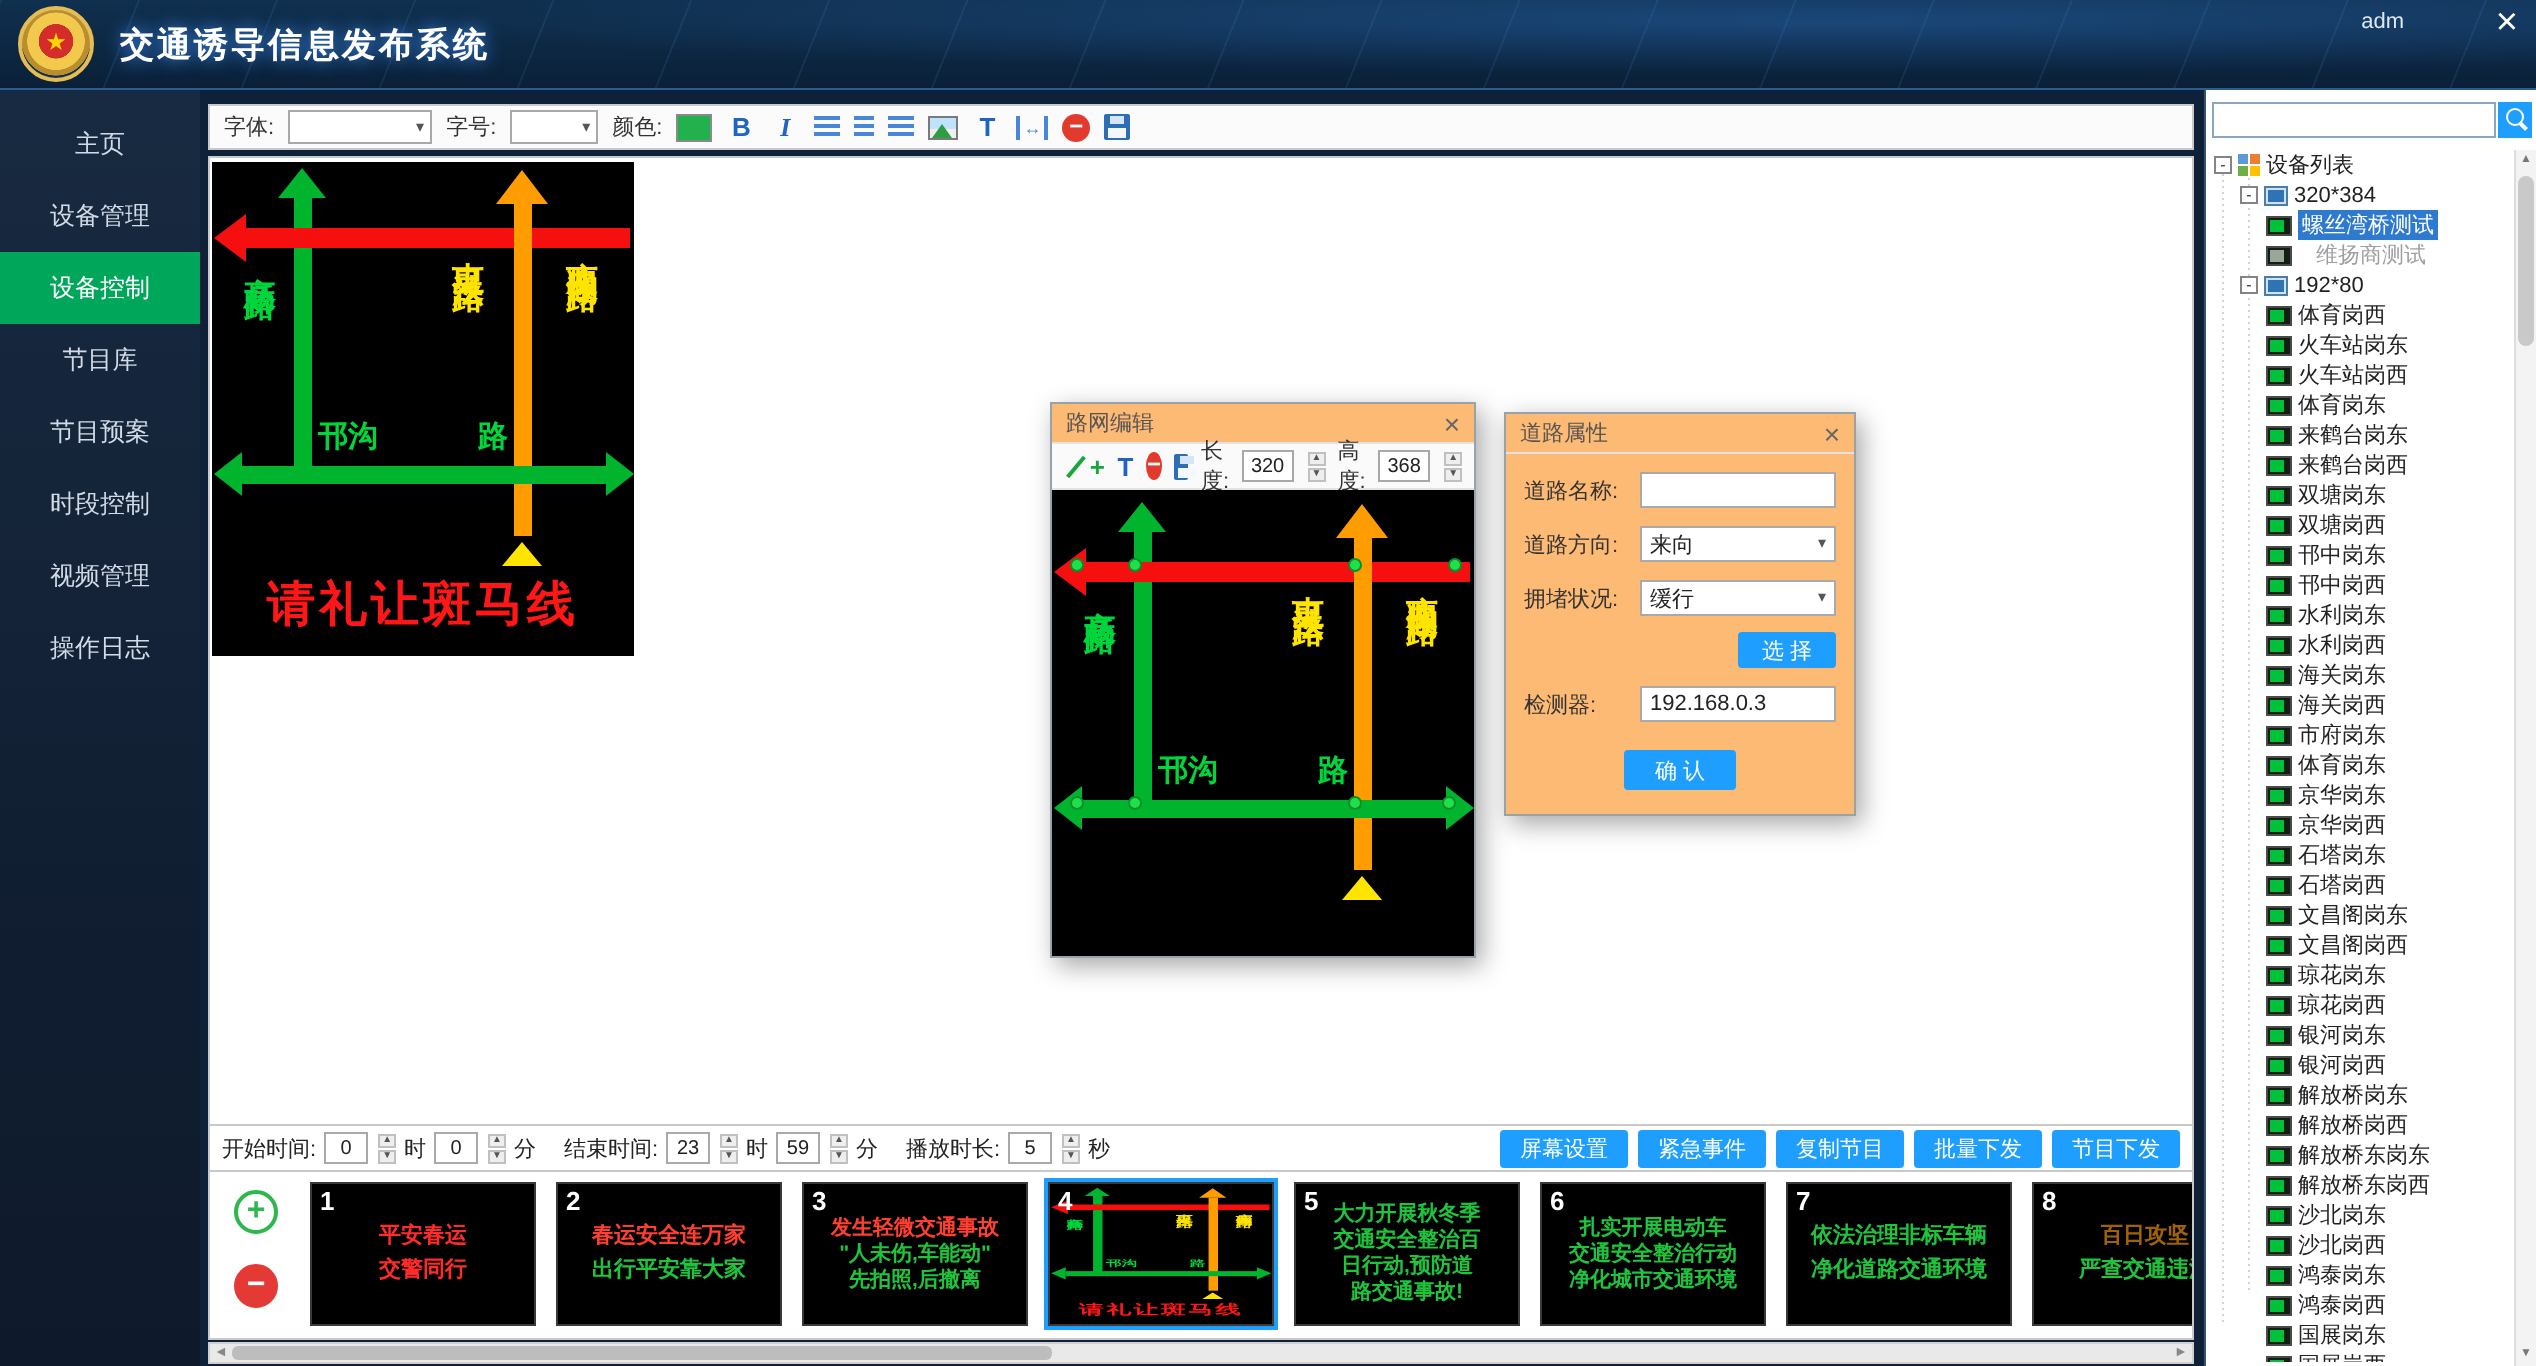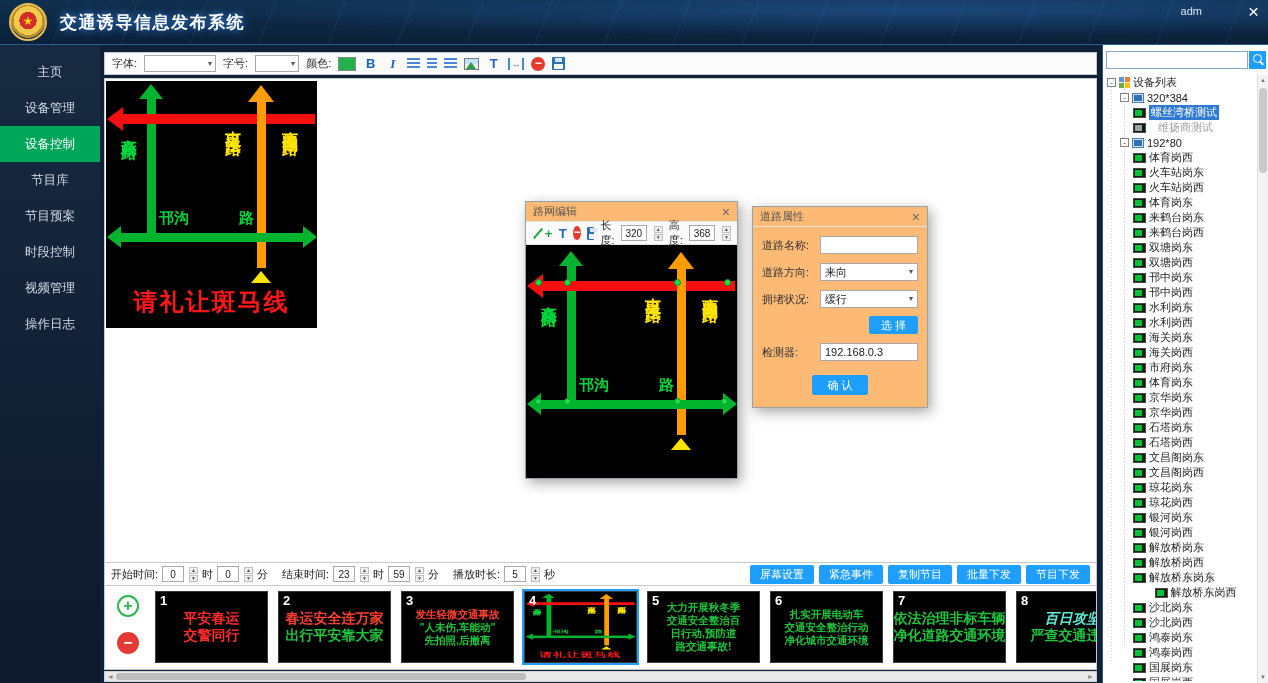--- a/index.html
+++ b/index.html
@@ -140,21 +140,21 @@
     border:1px solid #c9c9c9;border-top:none;overflow:hidden}
   .pm{position:absolute;left:12px;width:22px;height:22px;border-radius:50%;text-align:center;
     font-size:16px;font-weight:bold;line-height:18px;cursor:pointer}
   .pm.plus{top:9px;border:2px solid #2db84d;color:#2db84d;background:#fff}
   .pm.minus{top:46px;border:2px solid #e53935;color:#fff;background:#e53935}
   .thumbs{position:absolute;left:50px;top:5px;height:76px;display:flex;gap:10px}
   .thumb{position:relative;width:113px;height:72px;background:#000;flex:0 0 auto;border:1px solid #3a3a3a;overflow:hidden}
   .thumb.selected{outline:2px solid #1e9fff}
   .thumb-num{position:absolute;left:4px;top:1px;color:#fff;font-weight:bold;font-size:13px;z-index:3}
   .thumb-lines{position:absolute;inset:0;display:flex;flex-direction:column;align-items:center;
-    justify-content:center;font-weight:bold;font-size:14px;line-height:17px;white-space:nowrap}
+    justify-content:center;font-weight:bold;font-size:11px;line-height:17px;white-space:nowrap}
   .thumb-lines.small{font-size:10.5px;line-height:13px}
 
   .hscroll{position:absolute;left:4px;top:626px;width:993px;height:11px;background:#e9e9e9;
     border:1px solid #d0d0d0}
   .harrow{position:absolute;top:0;width:11px;height:9px;color:#888;font-size:7px;line-height:9px;
     text-align:center;cursor:pointer}
   .harrow.l{left:0}.harrow.r{right:0}
   .hthumb{position:absolute;left:11px;top:1px;width:410px;height:7px;background:#bdbdbd;border-radius:3px;cursor:pointer}
 
   
@@ -477,21 +477,21 @@
           <div class="thumb">
             <span class="thumb-num">7</span>
             <div class="thumb-lines">
               <div style="color: rgb(31, 196, 61);">依法治理非标车辆</div>
               <div style="color: rgb(31, 196, 61);">净化道路交通环境</div>
             </div>
           </div>
           <div class="thumb">
             <span class="thumb-num">8</span>
             <div class="thumb-lines">
-              <div style="color: #5eead4; font-style: italic;">百日攻坚</div>
+              <div style="color: #a16207;">百日攻坚</div>
               <div style="color: rgb(31, 196, 61);">严查交通违法</div>
             </div>
           </div>
         </div>
     </div>
 
     <div class="hscroll">
       <span class="harrow l">◄</span>
       <div class="hthumb"></div>
       <span class="harrow r">►</span>
@@ -636,21 +636,21 @@
           <span class="tlabel">解放桥岗东</span>
         </div>
         <div class="trow" style="padding-left: 28px;">
           <span class="ticon device-screen"></span>
           <span class="tlabel">解放桥岗西</span>
         </div>
         <div class="trow" style="padding-left: 28px;">
           <span class="ticon device-screen"></span>
           <span class="tlabel">解放桥东岗东</span>
         </div>
-        <div class="trow" style="padding-left: 28px; justify-content: center;">
+        <div class="trow" style="padding-left: 28px;">
           <span class="ticon device-screen"></span>
           <span class="tlabel">解放桥东岗西</span>
         </div>
         <div class="trow" style="padding-left: 28px;">
           <span class="ticon device-screen"></span>
           <span class="tlabel">沙北岗东</span>
         </div>
         <div class="trow" style="padding-left: 28px;">
           <span class="ticon device-screen"></span>
           <span class="tlabel">沙北岗西</span>

